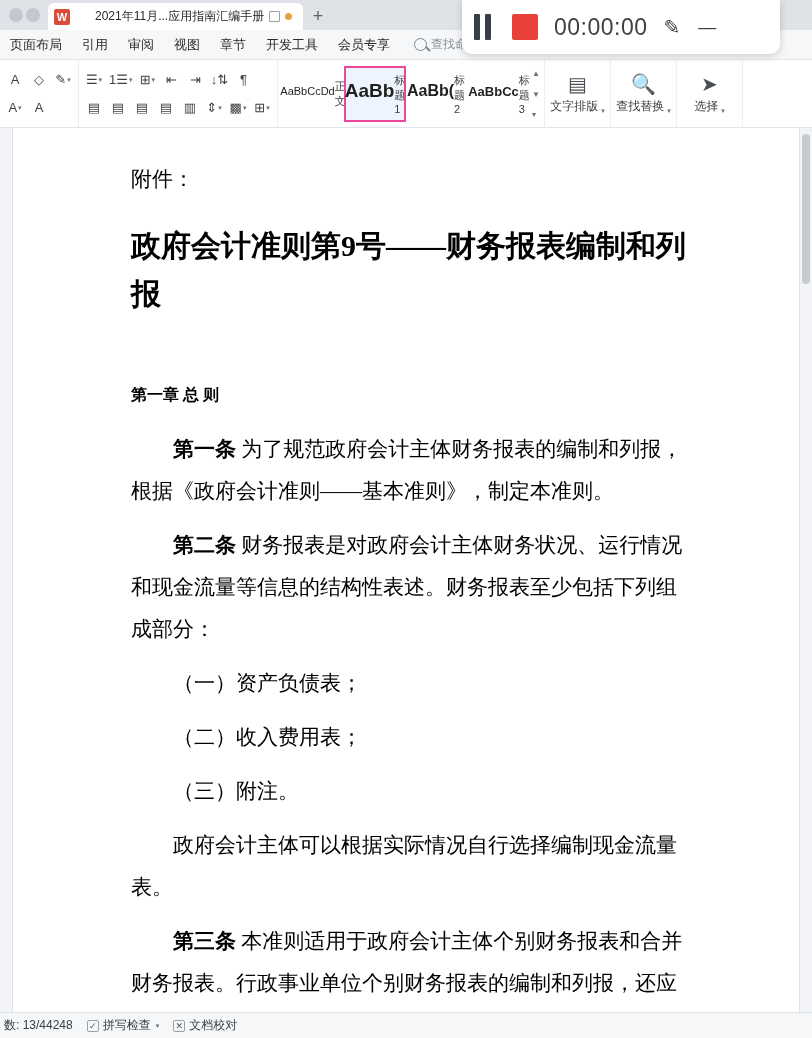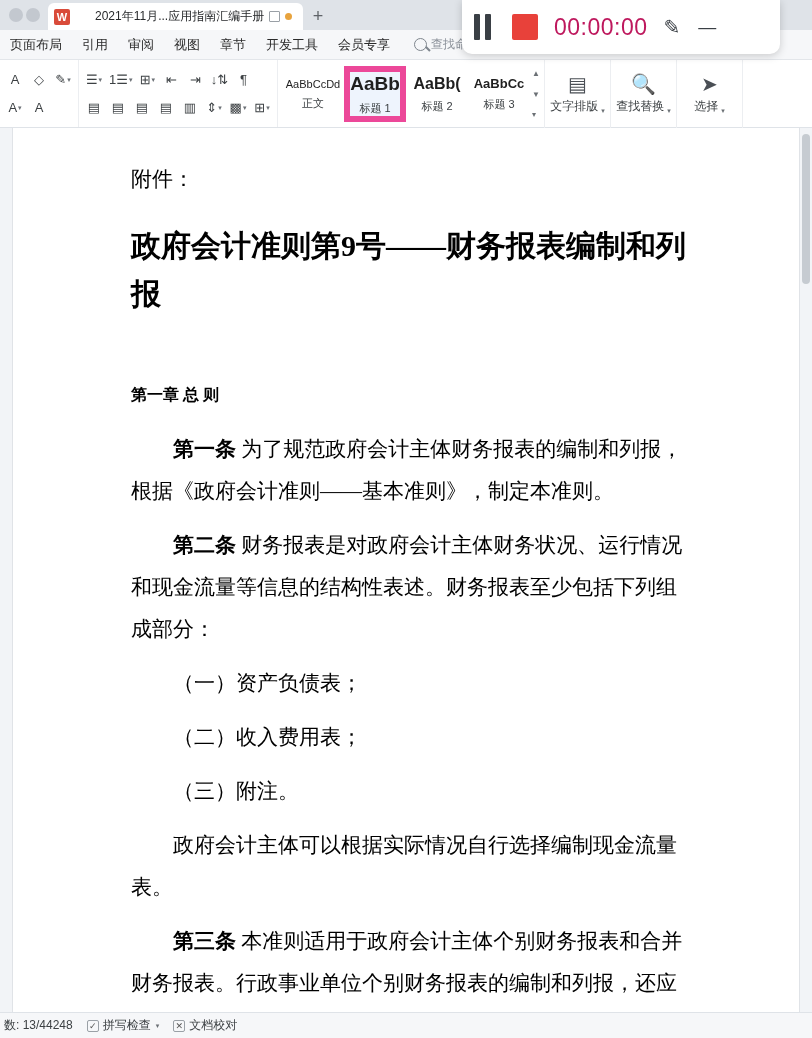--- a/index.html
+++ b/index.html
@@ -104,25 +104,25 @@
   }
   .caret { font-size: 7px; color: #6b7075; margin-left: 1px; }
 
   
   .styles {
     display: flex; align-items: center; height: 68px; padding: 0 4px;
     border-right: 1px solid #eceef1;
   }
   .style-card {
     width: 62px; height: 56px;
-    display: flex; flex-direction: column; align-items: center; justify-content: center;
+    display: flex; flex-direction: row; align-items: center; justify-content: center;
     border: 1px solid transparent;
     font-size: 11px; color: #3c4043;
   }
-  .style-card.sel { border: 6px solid #ec4899; background: #eef4fd; }
+  .style-card.sel { border: 2px solid #ec4899; background: #eef4fd; }
   .style-sample { color: #1f1f1f; margin-bottom: 6px; white-space: nowrap; }
   .s-normal { font-size: 11px; }
   .s-h1 { font-size: 19px; font-weight: bold; }
   .s-h2 { font-size: 16px; font-weight: bold; }
   .s-h3 { font-size: 13px; font-weight: bold; }
   .style-scroll {
     display: flex; flex-direction: column; justify-content: space-between;
     height: 50px; padding-left: 2px; color: #6b7075; font-size: 8px;
   }
   .rib-big {
@@ -198,21 +198,21 @@
     border-radius: 0 0 10px 10px;
     box-shadow: 0 2px 8px rgba(0,0,0,0.18);
     display: flex; align-items: center;
     gap: 16px; padding: 0 12px;
   }
   .rec-pause {
     width: 22px; height: 26px; display: flex; gap: 5px; align-items: center;
   }
   .rec-pause span { width: 6px; height: 26px; background: #3a3f45; border-radius: 1px; }
   .rec-stop { width: 26px; height: 26px; background: #e8413a; border-radius: 2px; }
-  .rec-time { font-size: 23px; color: #be185d; letter-spacing: 0.5px; font-family: "Liberation Sans", sans-serif; }
+  .rec-time { font-size: 23px; color: #404040; letter-spacing: 0.5px; font-family: "Liberation Sans", sans-serif; }
   .rec-pen { font-size: 20px; color: #3a3f45; }
   .rec-min { font-size: 18px; color: #3a3f45; margin-left: 2px; }
 </style>
 </head>
 <body>
 
 <div id="app">
 
   <div class="tabbar">
     <div class="tab-left-icons">

